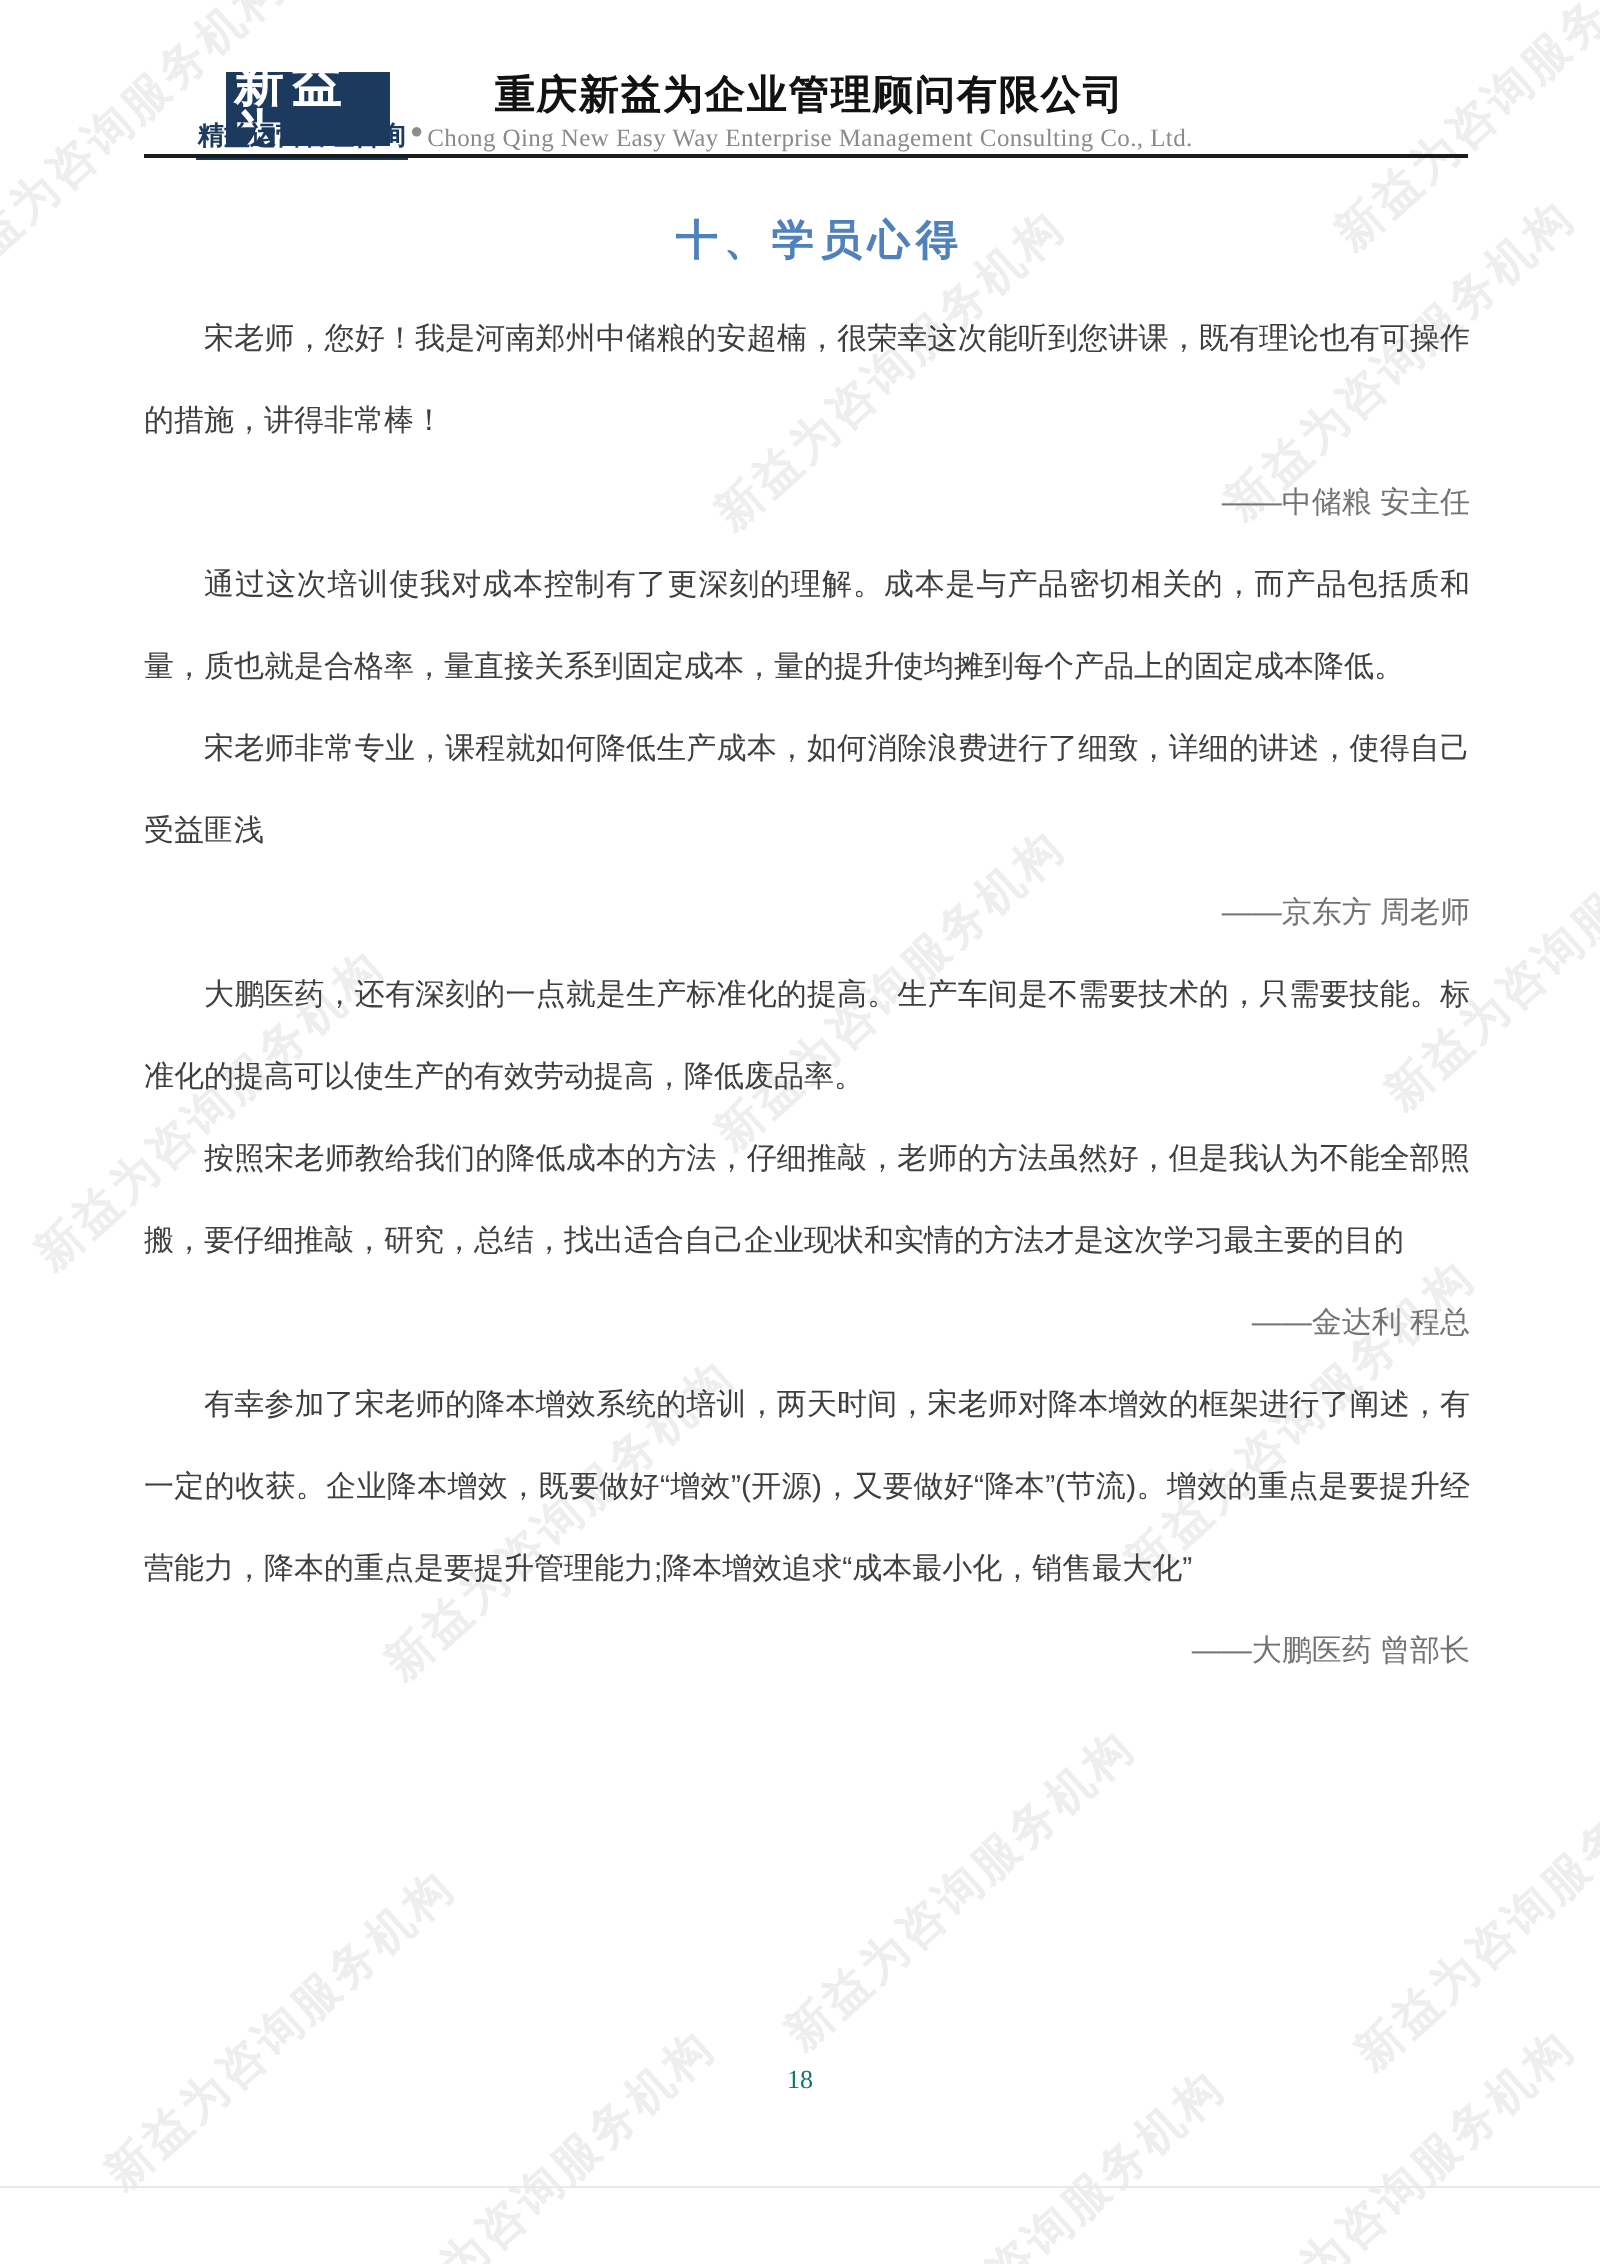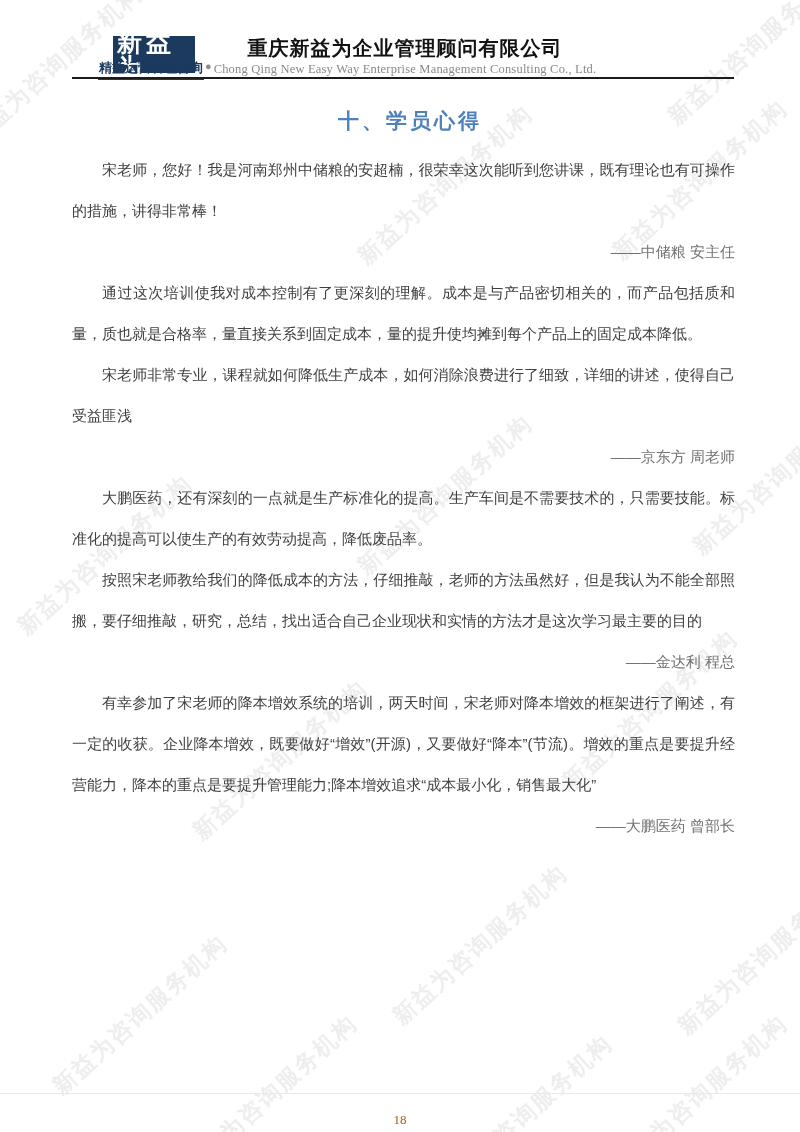--- a/index.html
+++ b/index.html
@@ -77,24 +77,24 @@
     margin: 0; font-size: 15px; line-height: 41px; color: #3f3f3f;
     text-align: justify; text-indent: 2em;
   }
   .attr {
     margin: 0; font-size: 15px; line-height: 41px; color: #737373;
     text-align: right;
   }
 
   
   .page-number {
-    position: absolute; left: 0; top: 1112px; width: 800px;
+    position: absolute; left: 0; top: 1032px; width: 800px;
     text-align: center;
     font-family: "Liberation Serif", "DejaVu Serif", serif;
-    font-size: 13px; color: #a16207;
+    font-size: 13px; color: #0f766e;
   }
   .footer-rule {
     position: absolute; left: 0; top: 1093px;
     width: 800px; height: 1px; background: #e2ece9;
   }
 </style>
 </head>
 <body>
 
 <div class="page">

